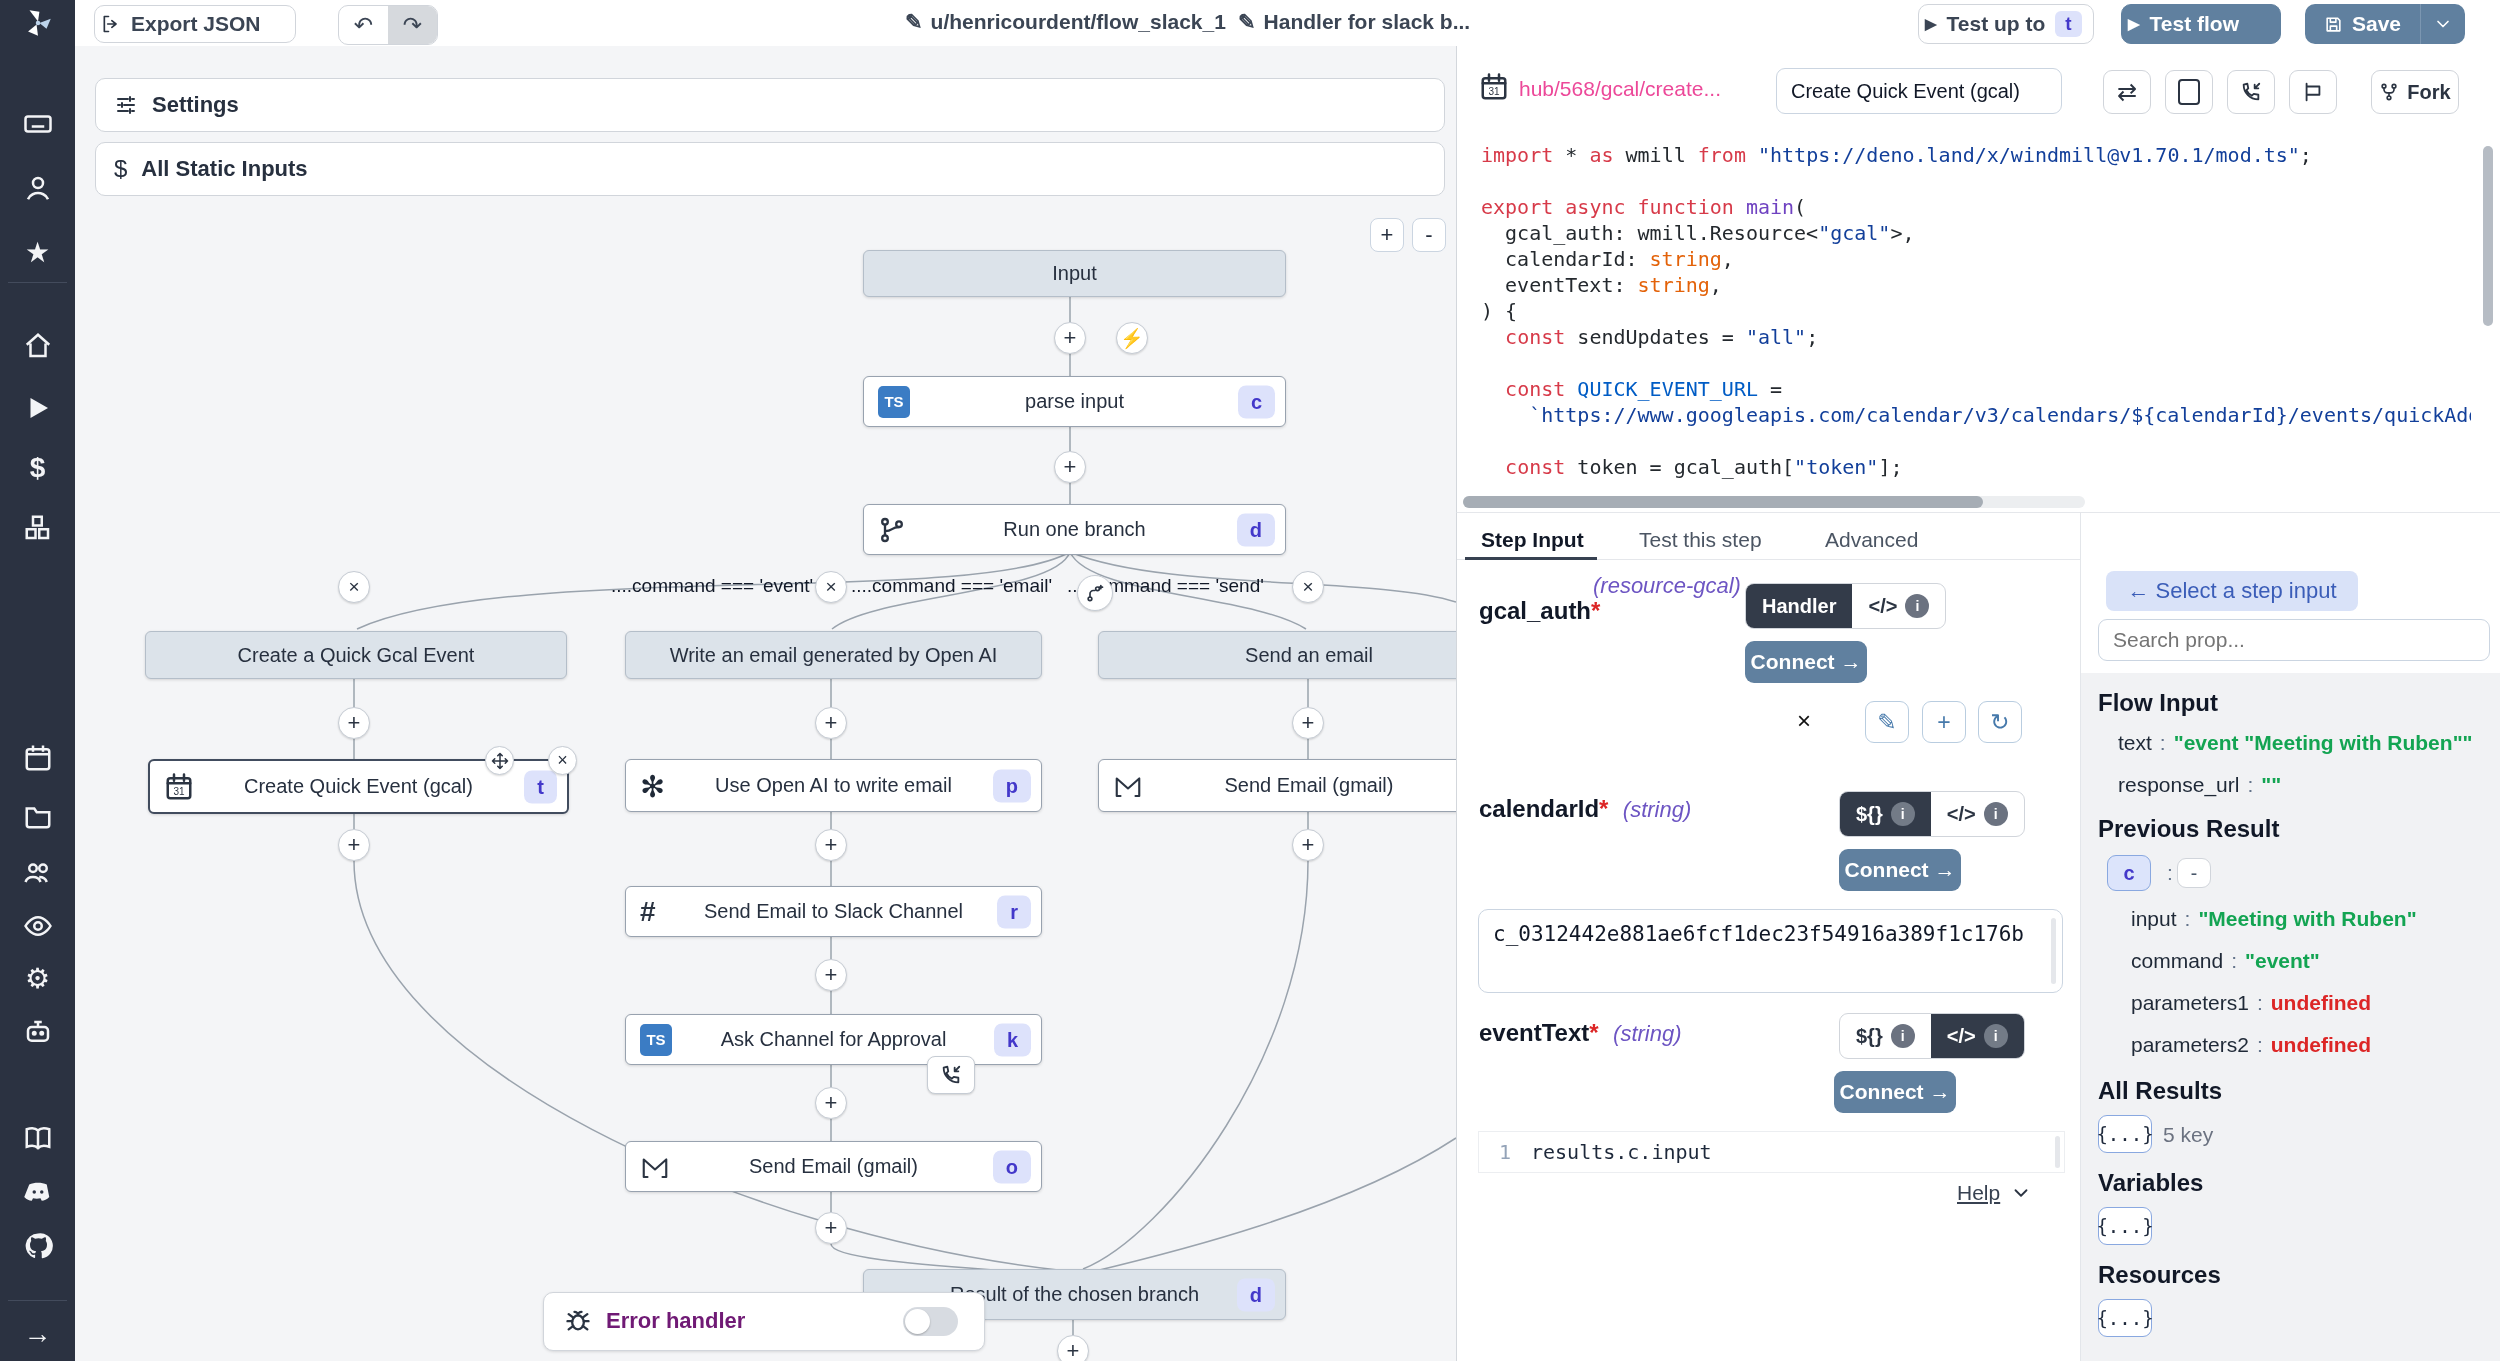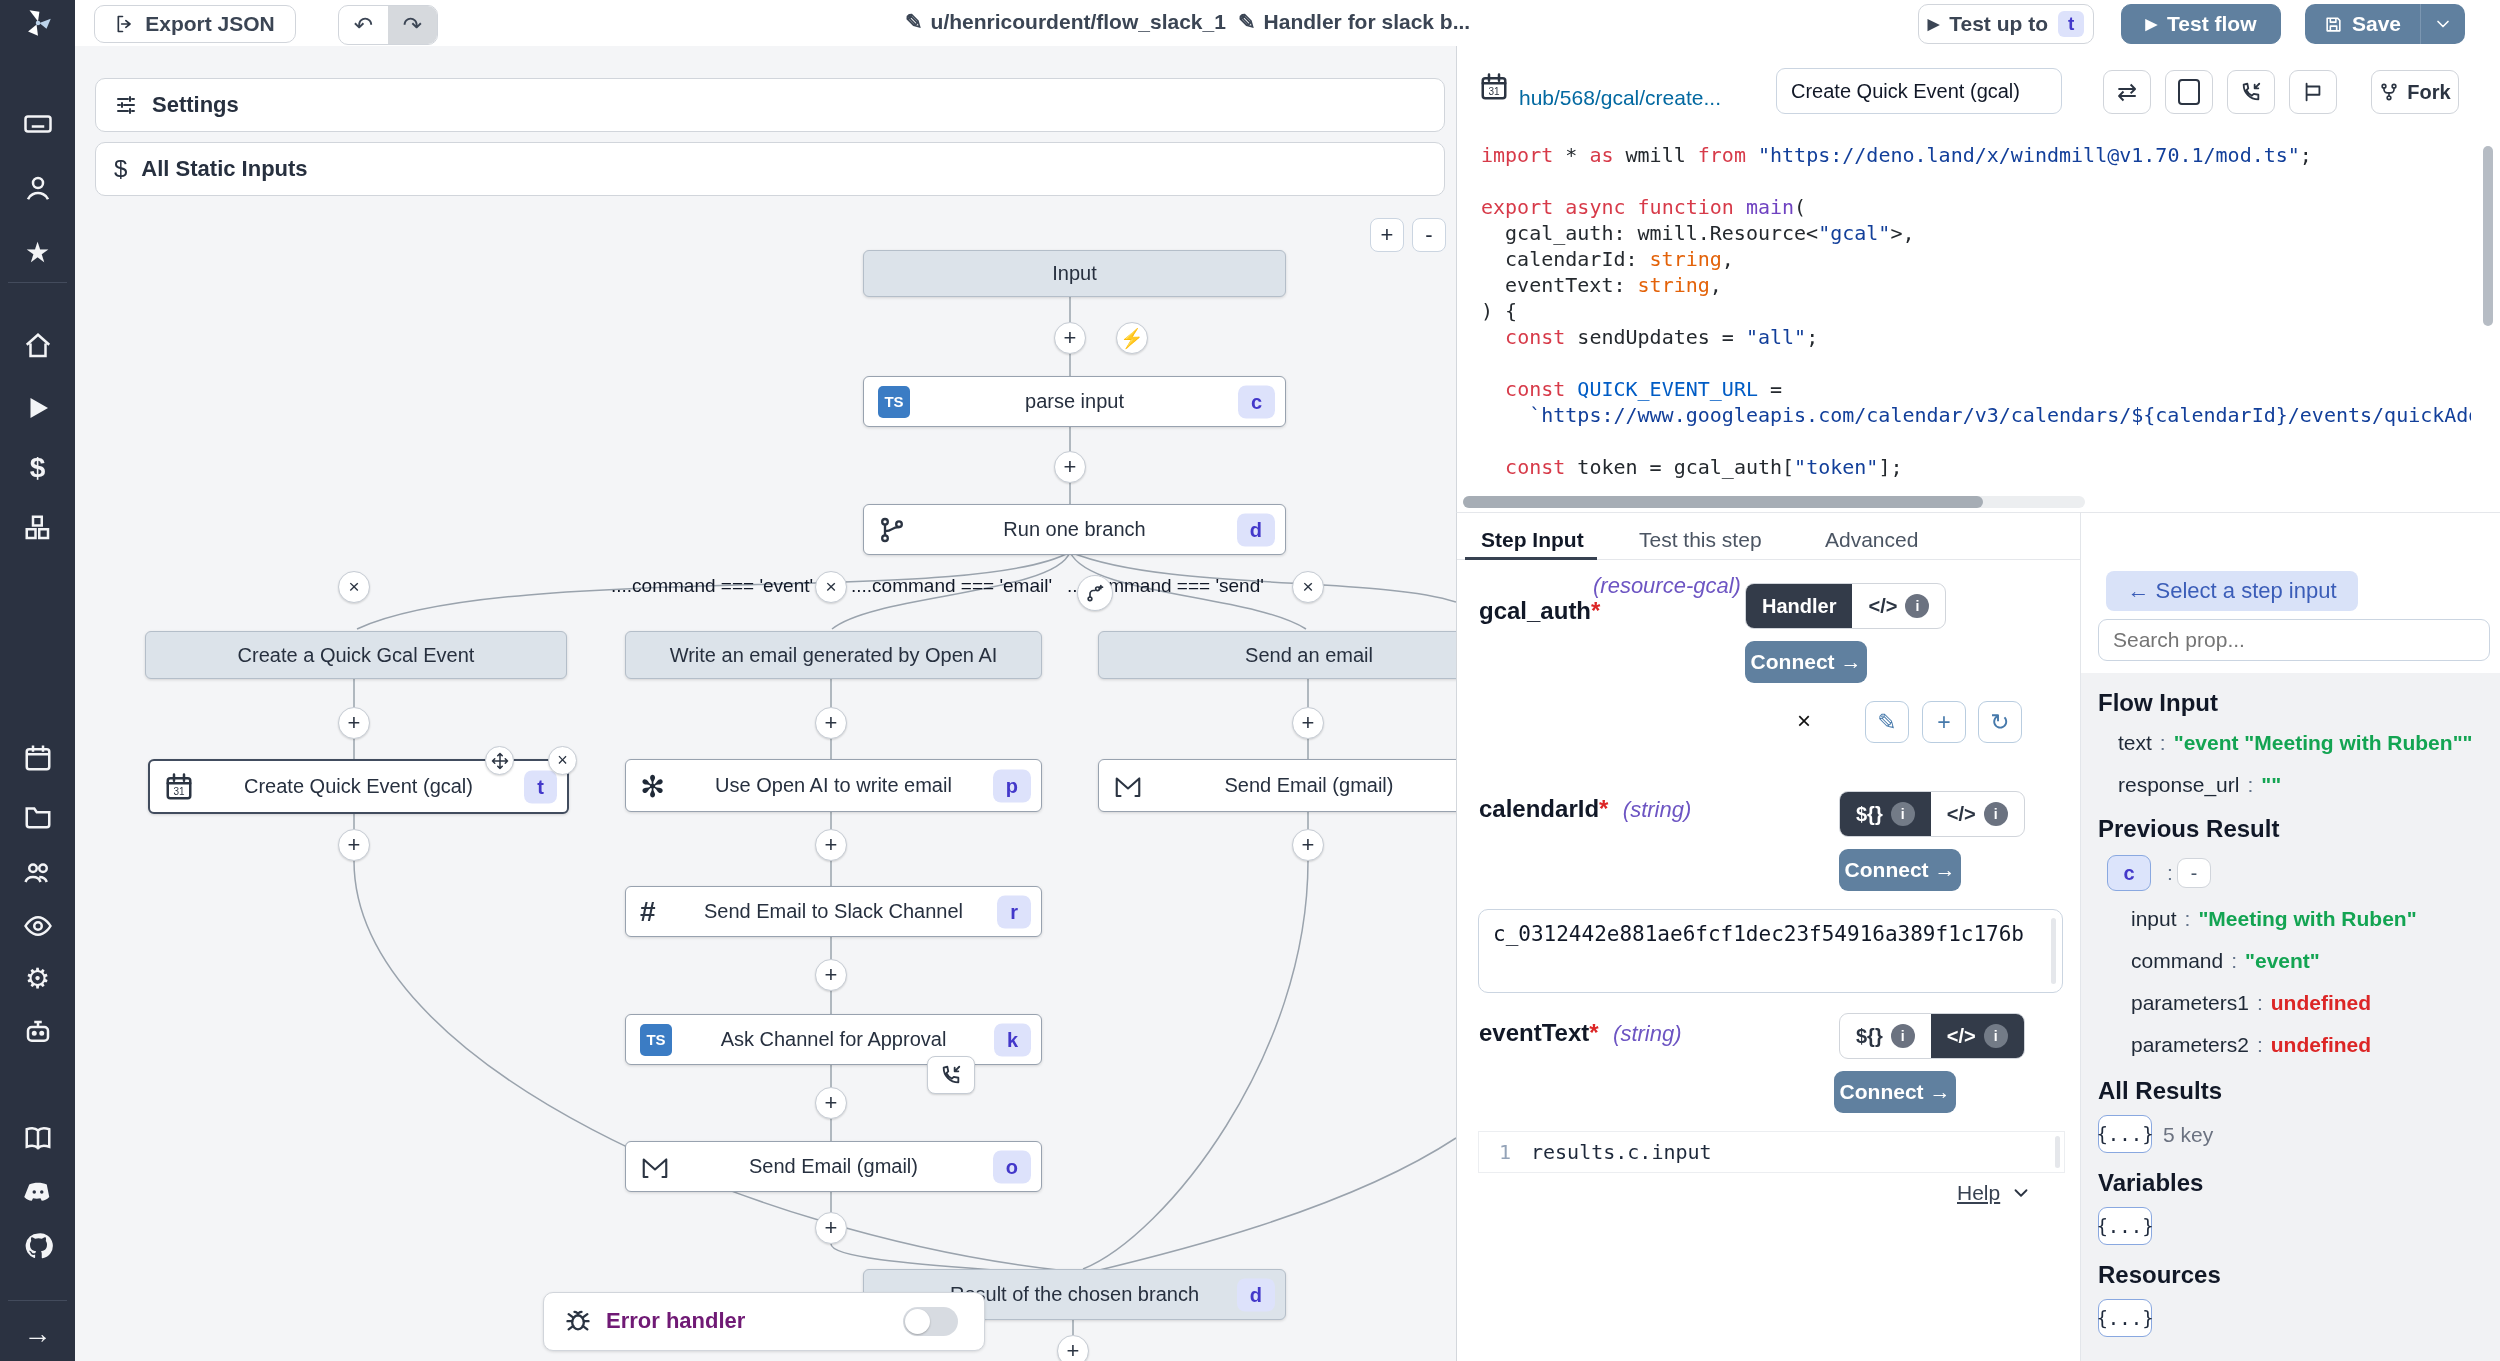--- a/index.html
+++ b/index.html
@@ -5,21 +5,21 @@
   html,body{margin:0;padding:0;background:#fff;}
   #app{position:relative;width:2500px;height:1361px;overflow:hidden;font-family:"Liberation Sans",sans-serif;color:#1f2937;background:#fff;}
   .abs{position:absolute;}
   
   #sidebar{left:0;top:0;width:75px;height:1361px;background:#2b3241;}
   .sic{position:absolute;left:50%;transform:translateX(-50%);color:#f3f4f6;display:flex;align-items:center;justify-content:center;width:40px;height:36px;font-size:28px;cursor:pointer;}
   .sic svg{stroke:#f3f4f6;fill:none;stroke-width:2;width:30px;height:30px;}
   .sdiv{position:absolute;left:8px;width:59px;height:1px;background:#434b5c;}
   
   #topbar{left:75px;top:0;width:2425px;height:46px;background:#fff;border-bottom:1px solid #e3e6ea;}
-  .tbtn{position:absolute;display:flex;align-items:center;justify-content:center;gap:10px;border:1px solid #d1d5db;border-radius:10px;background:#fff;font-weight:700;font-size:21px;color:#3b4554;cursor:pointer;}
+  .tbtn{position:absolute;display:flex;align-items:center;justify-content:flex-start;gap:10px;border:1px solid #d1d5db;border-radius:10px;background:#fff;font-weight:700;font-size:21px;color:#3b4554;cursor:pointer;}
   .bluebtn{background:#60809f;border-color:#60809f;color:#fff;}
   .crumb{position:absolute;top:10px;display:flex;align-items:center;gap:8px;font-weight:600;font-size:21px;color:#3b4554;}
   .chip{background:#dde2fb;color:#4338ca;border-radius:6px;padding:2px 10px;font-weight:700;font-size:19px;}
   
   #canvas{left:75px;top:46px;width:1381px;height:1315px;background:#f4f5f7;border-right:1px solid #d3d7dc;overflow:hidden;}
   .cbar{position:absolute;left:20px;width:1350px;height:54px;background:#fff;border:1px solid #d1d5db;border-radius:10px;display:flex;align-items:center;gap:14px;padding:0 18px;box-sizing:border-box;font-weight:700;font-size:22px;color:#27303f;cursor:pointer;}
   .node{position:absolute;height:49px;background:#fff;border:1px solid #98a2af;border-radius:6px;box-shadow:0 1px 3px rgba(0,0,0,.14);cursor:pointer;}
   .node .lbl{position:absolute;left:60px;right:60px;top:0;bottom:0;display:flex;align-items:center;justify-content:center;font-size:20px;color:#27303f;white-space:nowrap;}
   .hdrnode{background:#dce3ea;border:1px solid #b4bec9;}
   .hdrnode .lbl{left:20px;right:20px;}
@@ -386,21 +386,21 @@
       </span>
     </div>
   </main>
 
   <section id="code-panel" class="abs">
     <span class="abs" style="left:22px;top:26px"><svg class="ic" viewBox="0 0 24 24" width="30" height="30">
           <rect x="3" y="5" width="18" height="16" rx="2"></rect>
           <path d="M3 9h18M8 2v5M16 2v5"></path>
           <text x="12" y="18" text-anchor="middle" font-size="8" fill="#2b3442" stroke="none" font-family="Liberation Sans">31</text>
         </svg></span>
-    <span class="abs" style="left:62px;top:40px;font-size:21px;color:#0369a1">hub/568/gcal/create...</span>
+    <span class="abs" style="left:62px;top:31px;font-size:21px;color:#ec4899">hub/568/gcal/create...</span>
     <input class="abs inp" style="left: 319px; top: 22px; width: 286px; height: 46px; font-size: 20px;" value="Create Quick Event (gcal)">
     <button class="hbtn" style="left:646px;width:48px;font-size:24px;font-weight:400">
         <span>⇄</span>
       </button>
     <button class="hbtn" style="left:708px;width:48px">
         <span style="width:18px;height:22px;border:2px solid #2b3442;border-radius:4px"></span>
       </button>
     <button class="hbtn" style="left:770px;width:48px">
         <svg class="ic" viewBox="0 0 24 24" width="22" height="22">
           <path d="M4 4c0 9 7 16 16 16v-5l-5-1-2 2c-3-1.5-4.5-3-6-6l2-2-1-5Z M21 3l-5 5M16 4v4h4"></path>

